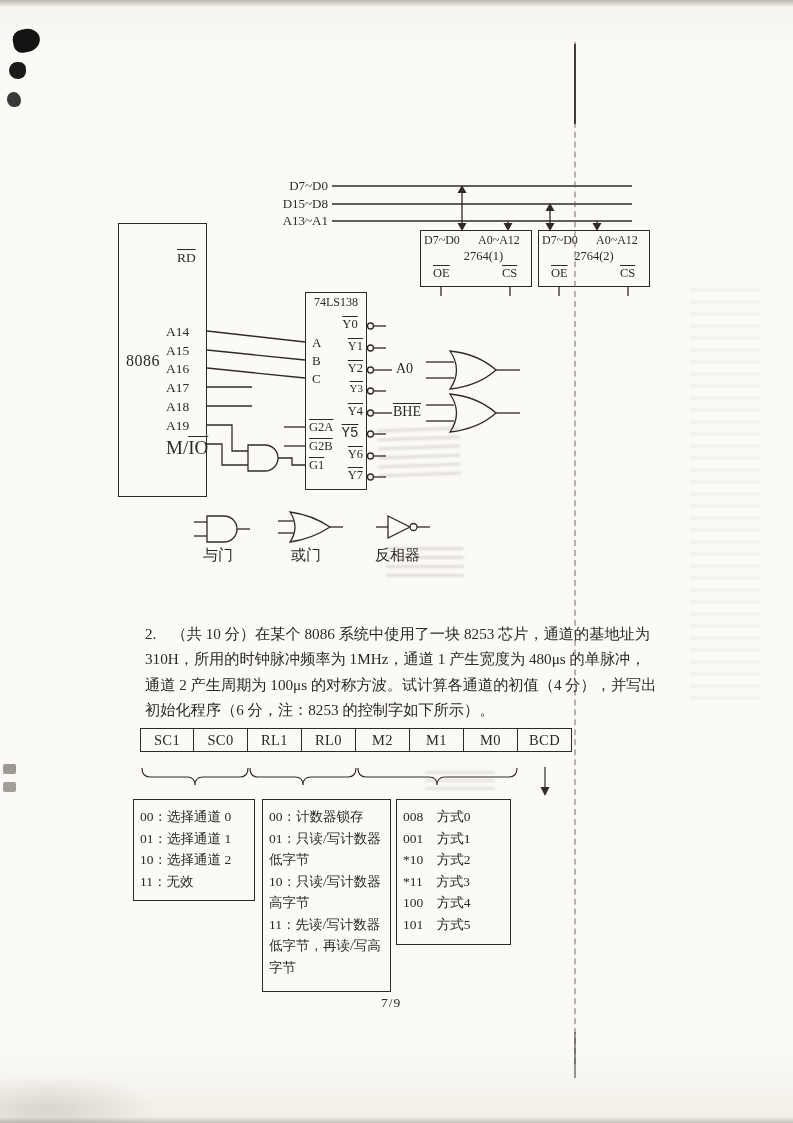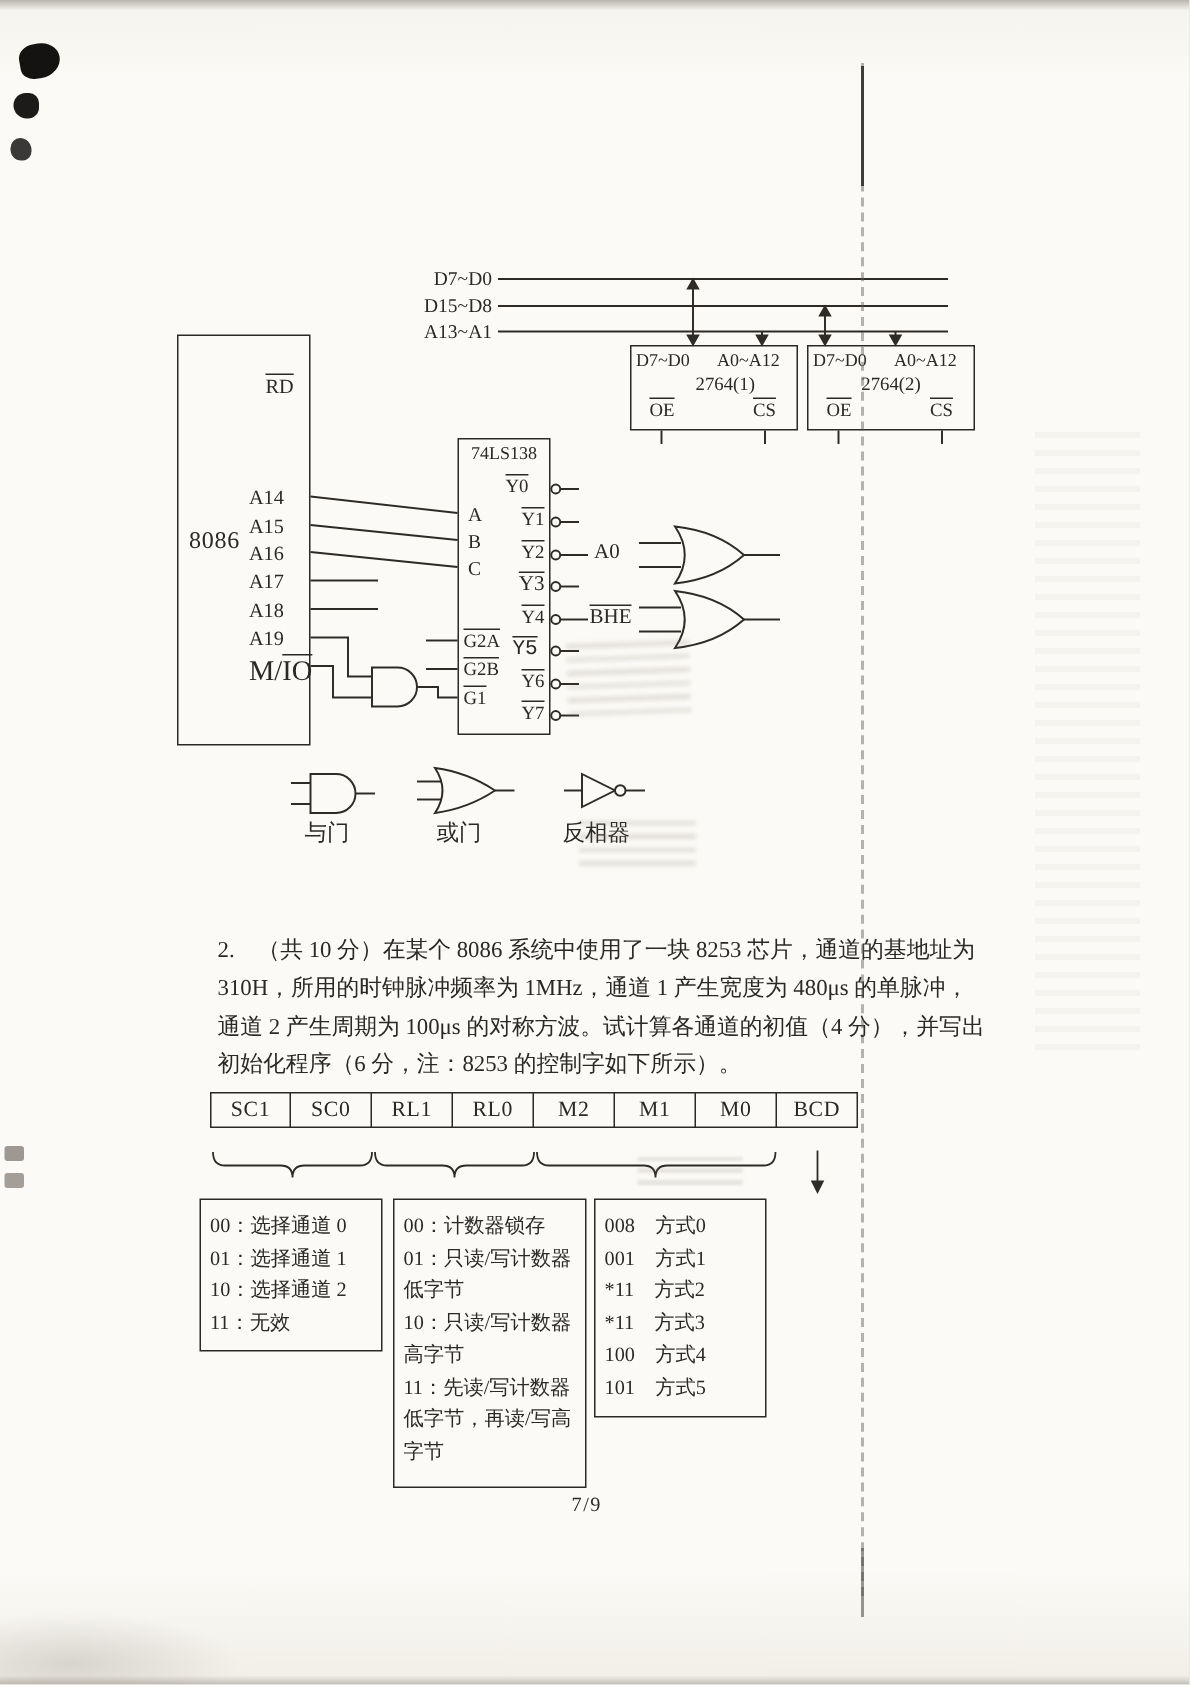--- a/index.html
+++ b/index.html
@@ -162,24 +162,24 @@
   <span class="lbl" style="left:166px;top:418px;font-size:13.5px;">A19</span>
   <span class="lbl" style="left:166px;top:437px;font-size:19px;"><span>M/</span><span class="ov">IO</span></span>
 
   <span class="lbl" style="left:305px;top:295px;width:62px;text-align:center;font-size:12px;">74LS138</span>
   <span class="lbl" style="left:312px;top:335px;font-size:13px;">A</span>
   <span class="lbl" style="left:312px;top:353px;font-size:13px;">B</span>
   <span class="lbl" style="left:312px;top:371px;font-size:13px;">C</span>
   <span class="lbl ov" style="left:309px;top:420px;font-size:12.5px;">G2A</span>
   <span class="lbl ov" style="left:309px;top:439px;font-size:12.5px;">G2B</span>
   <span class="lbl ov" style="left:309px;top:458px;font-size:12.5px;">G1</span>
-  <span class="lbl ov" style="left:337px;top:317px;width:26px;text-align:left;font-size:12.5px;">Y0</span>
+  <span class="lbl ov" style="left:337px;top:317px;width:26px;text-align:center;font-size:12.5px;">Y0</span>
   <span class="lbl ov" style="left:337px;top:339px;width:26px;text-align:right;font-size:12.5px;">Y1</span>
   <span class="lbl ov" style="left:337px;top:361px;width:26px;text-align:right;font-size:12.5px;">Y2</span>
-  <span class="lbl ov" style="left:337px;top:382px;width:26px;text-align:right;font-size:14px;">Y3</span>
+  <span class="lbl ov" style="left:337px;top:382px;width:26px;text-align:right;font-size:11px;">Y3</span>
   <span class="lbl ov" style="left:337px;top:404px;width:26px;text-align:right;font-size:12.5px;">Y4</span>
   <span class="lbl ov" style="left:337px;top:425px;width:26px;text-align:center;font-size:14px;font-family:Liberation Mono, monospace;">Y5</span>
   <span class="lbl ov" style="left:337px;top:447px;width:26px;text-align:right;font-size:12.5px;">Y6</span>
   <span class="lbl ov" style="left:337px;top:468px;width:26px;text-align:right;font-size:12.5px;">Y7</span>
 
   <span class="lbl" style="left:424px;top:233px;font-size:12px;">D7~D0</span>
   <span class="lbl" style="left:478px;top:233px;font-size:12px;">A0~A12</span>
   <span class="lbl" style="left:420px;top:249px;width:112px;text-align:center;font-size:12.5px;padding-left:15px;">2764(1)</span>
   <span class="lbl ov" style="left:433px;top:266px;font-size:12.5px;">OE</span>
   <span class="lbl ov" style="left:502px;top:266px;font-size:12.5px;">CS</span>
@@ -232,21 +232,21 @@
   <div class="notebox" style="left:262px;top:799px;width:129px;height:193px;">
     <div class="ln">00：计数器锁存</div>
     <div class="ln">01：只读/写计数器低字节</div>
     <div class="ln">10：只读/写计数器高字节</div>
     <div class="ln">11：先读/写计数器低字节，再读/写高字节</div>
   </div>
 
   <div class="notebox" style="left:396px;top:799px;width:115px;height:146px;">
     <div class="ln">008　方式0</div>
     <div class="ln">001　方式1</div>
-    <div class="ln">*11　方式2</div>
+    <div class="ln">*10　方式2</div>
     <div class="ln">*11　方式3</div>
     <div class="ln">100　方式4</div>
     <div class="ln">101　方式5</div>
   </div>
 
 
   <div class="pagenum">7/9</div>
 
 </div>
 

